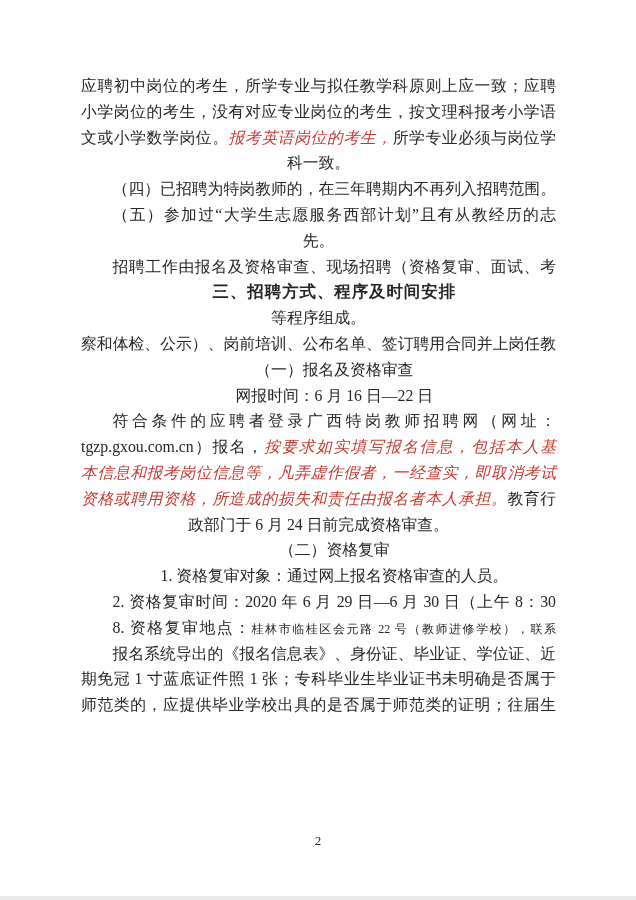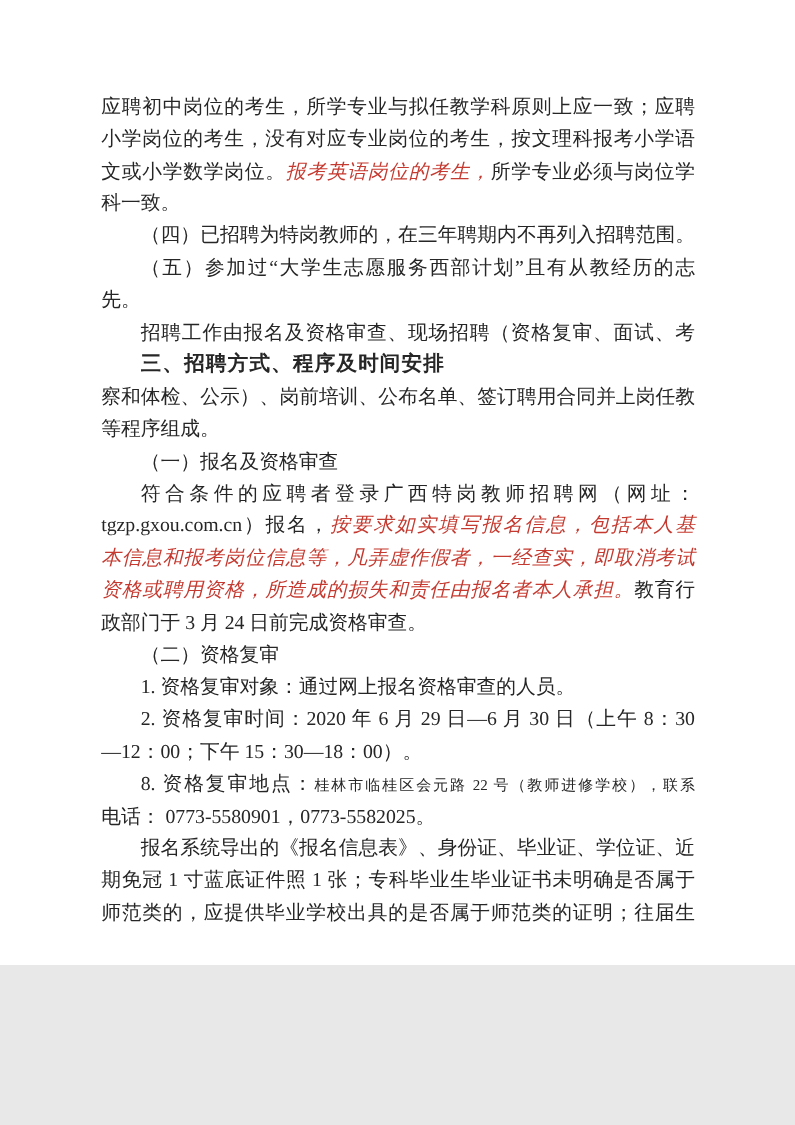--- a/index.html
+++ b/index.html
@@ -8,36 +8,36 @@
     --bg:#ffffff;
   }
   html,body{margin:0;padding:0;}
   body{
     width:636px;height:900px;
     background:#e8e8e8;
     font-family:"Liberation Serif","DejaVu Serif",serif;
   }
   .page{
     position:relative;
-    width:636px;height:772px;
+    width:636px;height:896px;
     background:var(--bg);
     overflow:hidden;
     color:var(--ink);
   }
   .content{
     position:absolute;
     left:81px;top:73px;
     width:475px;
   }
   .line{
     font-size:15.8px;
     line-height:25.8px;
     height:25.8px;
     white-space:nowrap;
-    text-align:left;
+    text-align:center;
   }
   .line.just{
     text-align:justify;
     text-align-last:justify;
     -moz-text-align-last:justify;
     text-justify:inter-character;
   }
   .line.ind{
     padding-left:31.6px;
   }
@@ -66,32 +66,31 @@
   <div class="content">
       <div class="line just"><span class="seg">应聘初中岗位的考生，所学专业与拟任教学科原则上应一致；应聘</span></div>
       <div class="line just"><span class="seg">小学岗位的考生，没有对应专业岗位的考生，按文理科报考小学语</span></div>
       <div class="line just"><span class="seg">文或小学数学岗位。</span><span class="seg red">报考英语岗位的考生，</span><span class="seg">所学专业必须与岗位学</span></div>
       <div class="line"><span class="seg">科一致。</span></div>
       <div class="line just ind"><span class="seg">（四）已招聘为特岗教师的，在三年聘期内不再列入招聘范围。</span></div>
       <div class="line just ind"><span class="seg">（五）参加过“大学生志愿服务西部计划”且有从教经历的志</span></div>
       <div class="line"><span class="seg">先。</span></div>
       <div class="line just ind"><span class="seg">招聘工作由报名及资格审查、现场招聘（资格复审、面试、考</span></div>
       <div class="line ind heading"><span class="seg">三、招聘方式、程序及时间安排</span></div>
+      <div class="line"><span class="seg">等程序组成。</span></div>
       <div class="line just"><span class="seg">察和体检、公示）、岗前培训、公布名单、签订聘用合同并上岗任教</span></div>
-      <div class="line"><span class="seg">等程序组成。</span></div>
       <div class="line ind"><span class="seg">（一）报名及资格审查</span></div>
+      <div class="line ind"><span class="seg">网报时间：6 月 16 日—22 日</span></div>
       <div class="line just ind"><span class="seg">符合条件的应聘者登录广西特岗教师招聘网（网址：</span></div>
       <div class="line just"><span class="seg">tgzp.gxou.com.cn）报名，</span><span class="seg red">按要求如实填写报名信息，包括本人基</span></div>
       <div class="line just"><span class="seg red">本信息和报考岗位信息等，凡弄虚作假者，一经查实，即取消考试</span></div>
       <div class="line just"><span class="seg red">资格或聘用资格，所造成的损失和责任由报名者本人承担。</span><span class="seg">教育行</span></div>
-      <div class="line"><span class="seg">政部门于 3 月 24 日前完成资格审查。</span></div>
+      <div class="line"><span class="seg">政部门于 6 月 24 日前完成资格审查。</span></div>
       <div class="line ind"><span class="seg">（二）资格复审</span></div>
       <div class="line ind"><span class="seg">1. 资格复审对象：通过网上报名资格审查的人员。</span></div>
       <div class="line just ind"><span class="seg">2. 资格复审时间：2020 年 6 月 29 日—6 月 30 日（上午 8：30</span></div>
-      <div class="line"><span class="seg">—12：00；下午 15：30—18：00）。</span></div>
       <div class="line just ind"><span class="seg">8. 资格复审地点：</span><span class="seg small">桂林市临桂区会元路 22 号（教师进修学校），联系</span></div>
-      <div class="line"><span class="seg">电话： 0773-5580901，0773-5582025。</span></div>
       <div class="line just ind"><span class="seg">报名系统导出的《报名信息表》、身份证、毕业证、学位证、近</span></div>
       <div class="line just"><span class="seg">期免冠 1 寸蓝底证件照 1 张；专科毕业生毕业证书未明确是否属于</span></div>
       <div class="line just"><span class="seg">师范类的，应提供毕业学校出具的是否属于师范类的证明；往届生</span></div>
     </div>
   <div class="pagenum">2</div>
 </div>
 
 </body></html>

